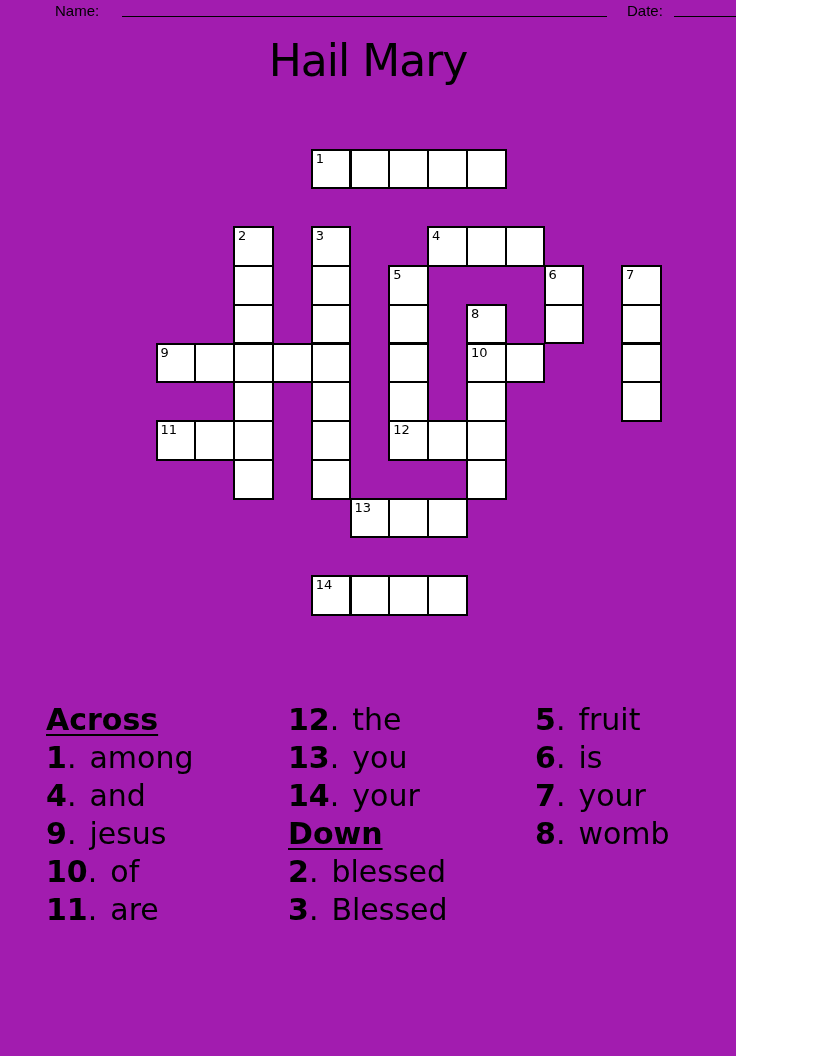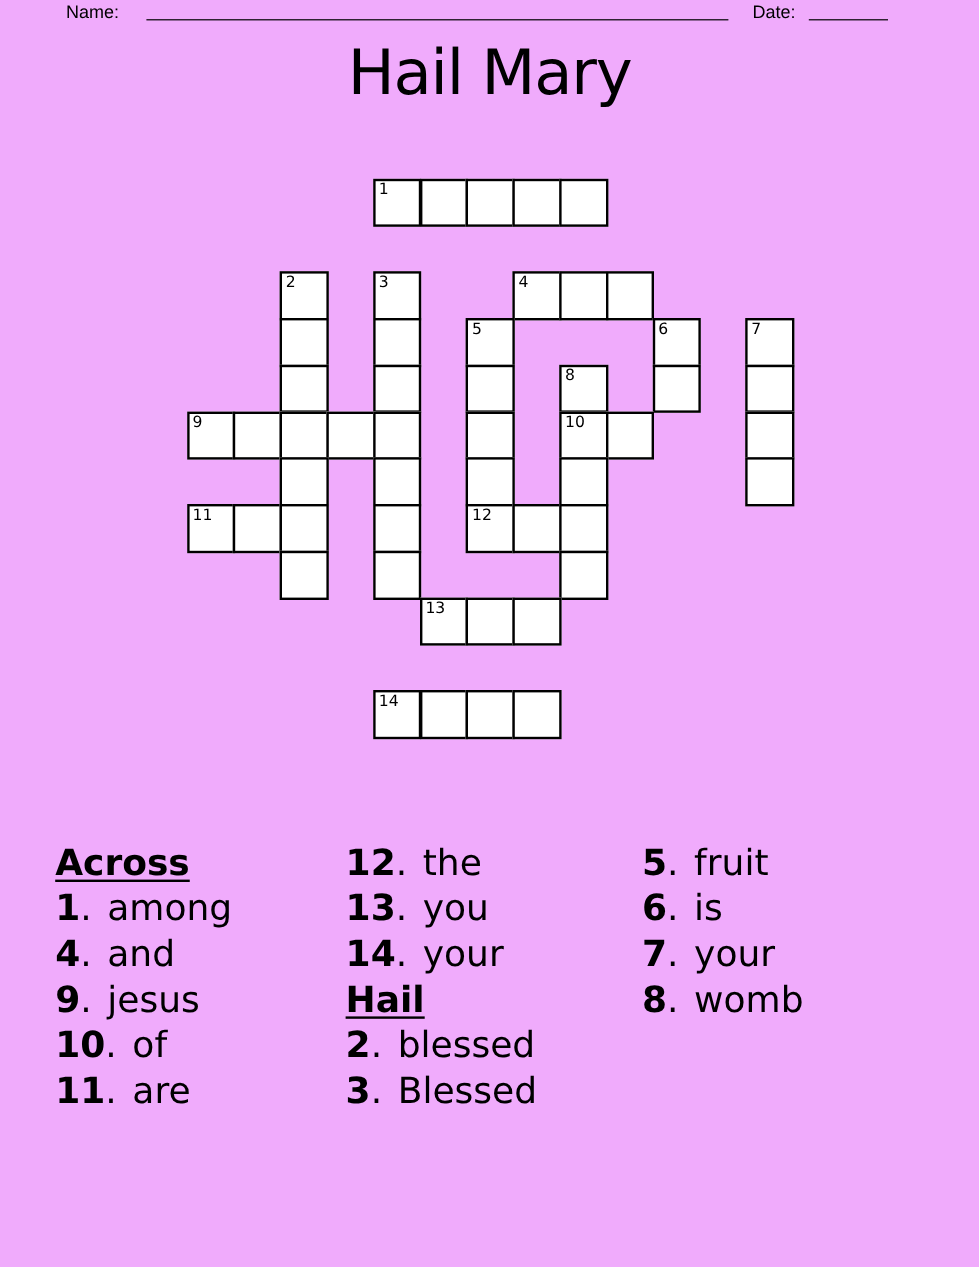--- a/index.html
+++ b/index.html
@@ -1,32 +1,32 @@
 <!DOCTYPE html>
 <html><head>
 <meta charset="utf-8">
 <style>
   html, body { margin: 0; padding: 0; background: #ffffff; }
   .page {
-    position: relative; width: 816px; height: 1056px;
-    background: #f0abfc; color: #000000;
+    position: relative; width: 736px; height: 1056px;
+    background: #a21caf; color: #000000;
     font-family: "DejaVu Sans", sans-serif; overflow: hidden;
   }
   .hdr-label {
     position: absolute; top: 2px; font-size: 15px;
     font-family: "Liberation Sans", sans-serif; color: #000;
   }
   #name-label { left: 55px; }
   #date-label { left: 627px; }
   .blank-line { position: absolute; top: 16px; height: 0; border-bottom: 1.5px solid #000; }
   #name-line { left: 122px; width: 485px; }
   #date-line { left: 674px; width: 66px; }
   .title {
     position: absolute; top: 33px; left: 0; width: 100%;
-    text-align: center; font-size: 52px; line-height: 56px;
+    text-align: center; font-size: 44px; line-height: 56px;
     letter-spacing: -1px; font-weight: normal;
   }
   #grid { position: absolute; left: 0; top: 0; width: 100%; height: 100%; }
   .cell {
     position: absolute; width: 40.8px; height: 40.8px;
     border: 2px solid #000000; background: #ffffff; box-sizing: border-box;
   }
   .cellnum { position: absolute; top: 1px; left: 3px; font-size: 13px; line-height: 1; }
   .clue-col { position: absolute; top: 701px; }
   #clue-col-0 { left: 46px; }
@@ -140,21 +140,21 @@
       <div class="clue-line"><span class="cnum">1</span><span class="cdot">.</span><span class="cword">among</span></div>
       <div class="clue-line"><span class="cnum">4</span><span class="cdot">.</span><span class="cword">and</span></div>
       <div class="clue-line"><span class="cnum">9</span><span class="cdot">.</span><span class="cword">jesus</span></div>
       <div class="clue-line"><span class="cnum">10</span><span class="cdot">.</span><span class="cword">of</span></div>
       <div class="clue-line"><span class="cnum">11</span><span class="cdot">.</span><span class="cword">are</span></div>
     </div>
   <div class="clue-col" id="clue-col-1">
       <div class="clue-line"><span class="cnum">12</span><span class="cdot">.</span><span class="cword">the</span></div>
       <div class="clue-line"><span class="cnum">13</span><span class="cdot">.</span><span class="cword">you</span></div>
       <div class="clue-line"><span class="cnum">14</span><span class="cdot">.</span><span class="cword">your</span></div>
-      <div class="clue-line clue-heading">Hail</div>
+      <div class="clue-line clue-heading">Down</div>
       <div class="clue-line"><span class="cnum">2</span><span class="cdot">.</span><span class="cword">blessed</span></div>
       <div class="clue-line"><span class="cnum">3</span><span class="cdot">.</span><span class="cword">Blessed</span></div>
     </div>
   <div class="clue-col" id="clue-col-2">
       <div class="clue-line"><span class="cnum">5</span><span class="cdot">.</span><span class="cword">fruit</span></div>
       <div class="clue-line"><span class="cnum">6</span><span class="cdot">.</span><span class="cword">is</span></div>
       <div class="clue-line"><span class="cnum">7</span><span class="cdot">.</span><span class="cword">your</span></div>
       <div class="clue-line"><span class="cnum">8</span><span class="cdot">.</span><span class="cword">womb</span></div>
     </div>
 </div>

